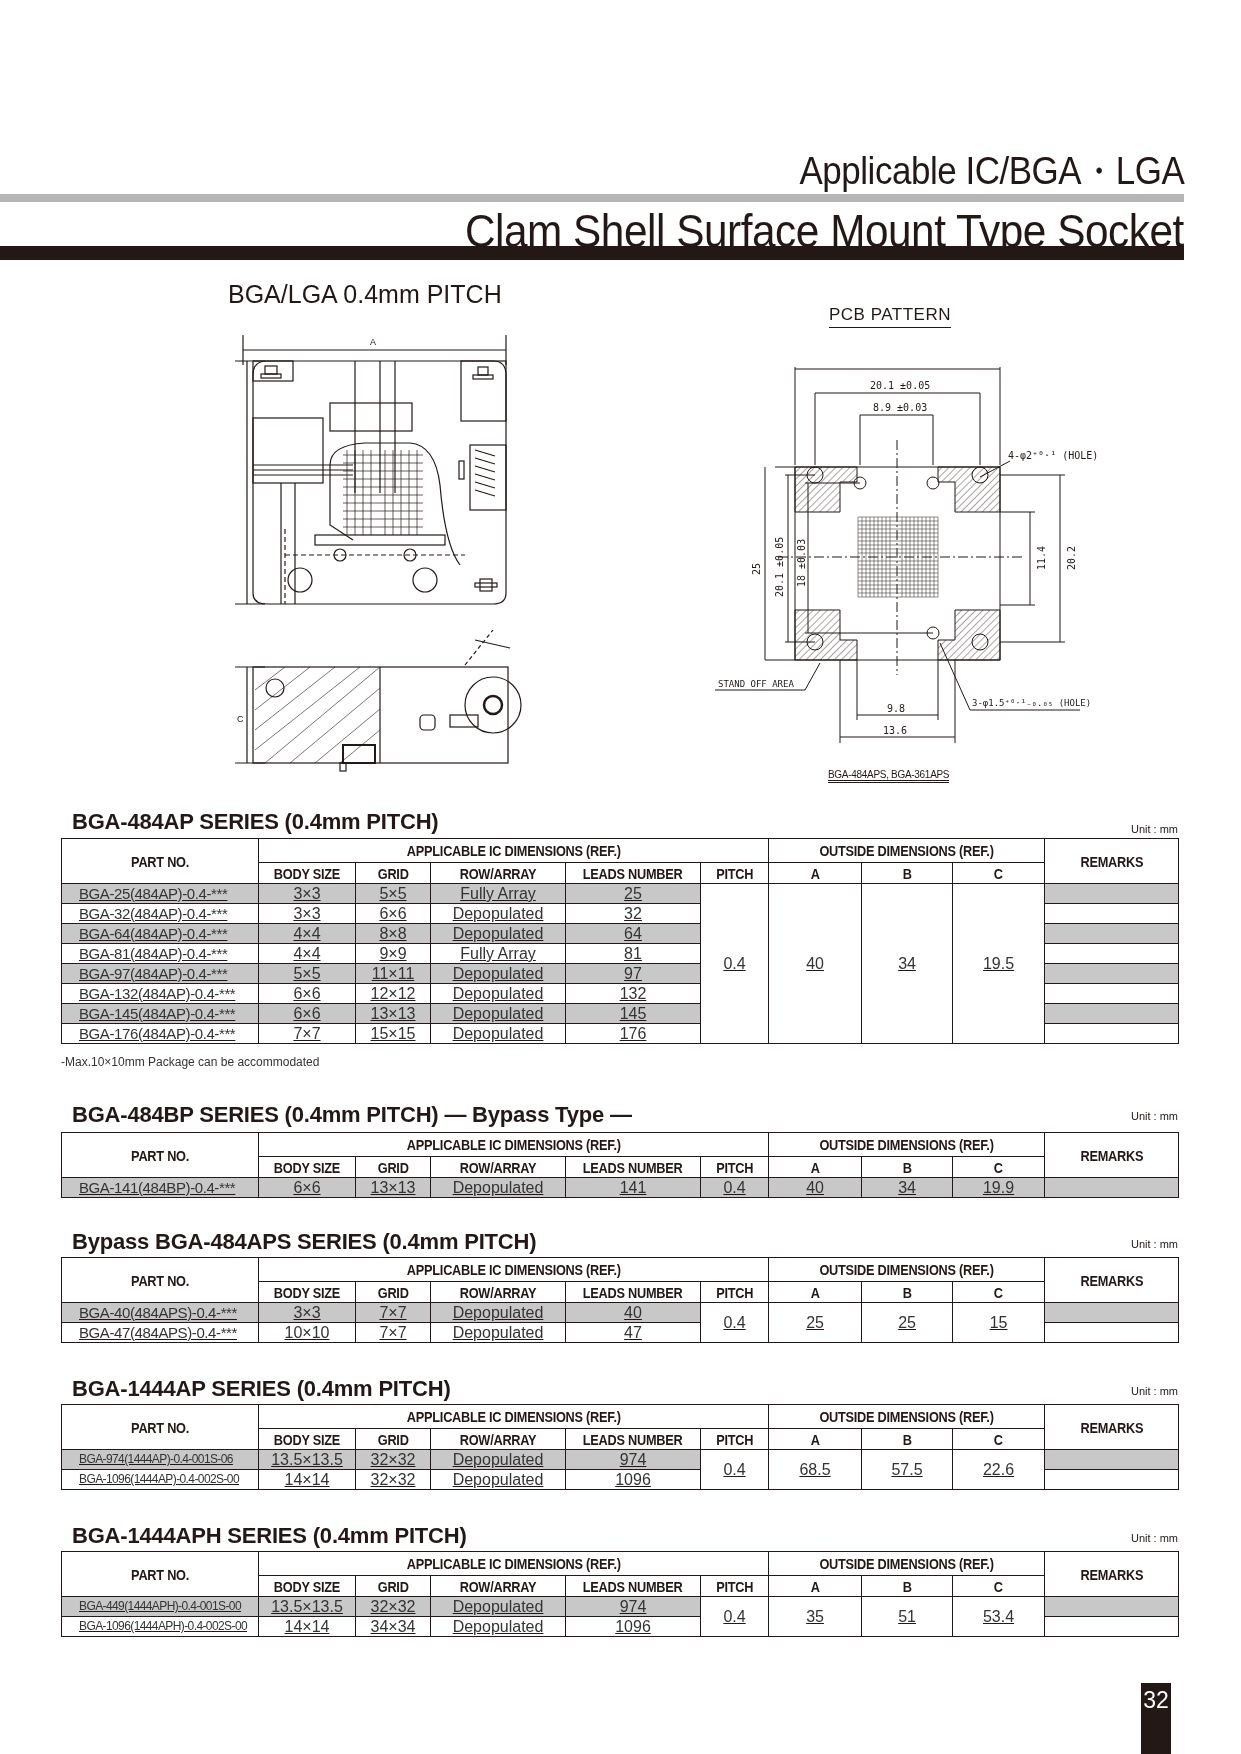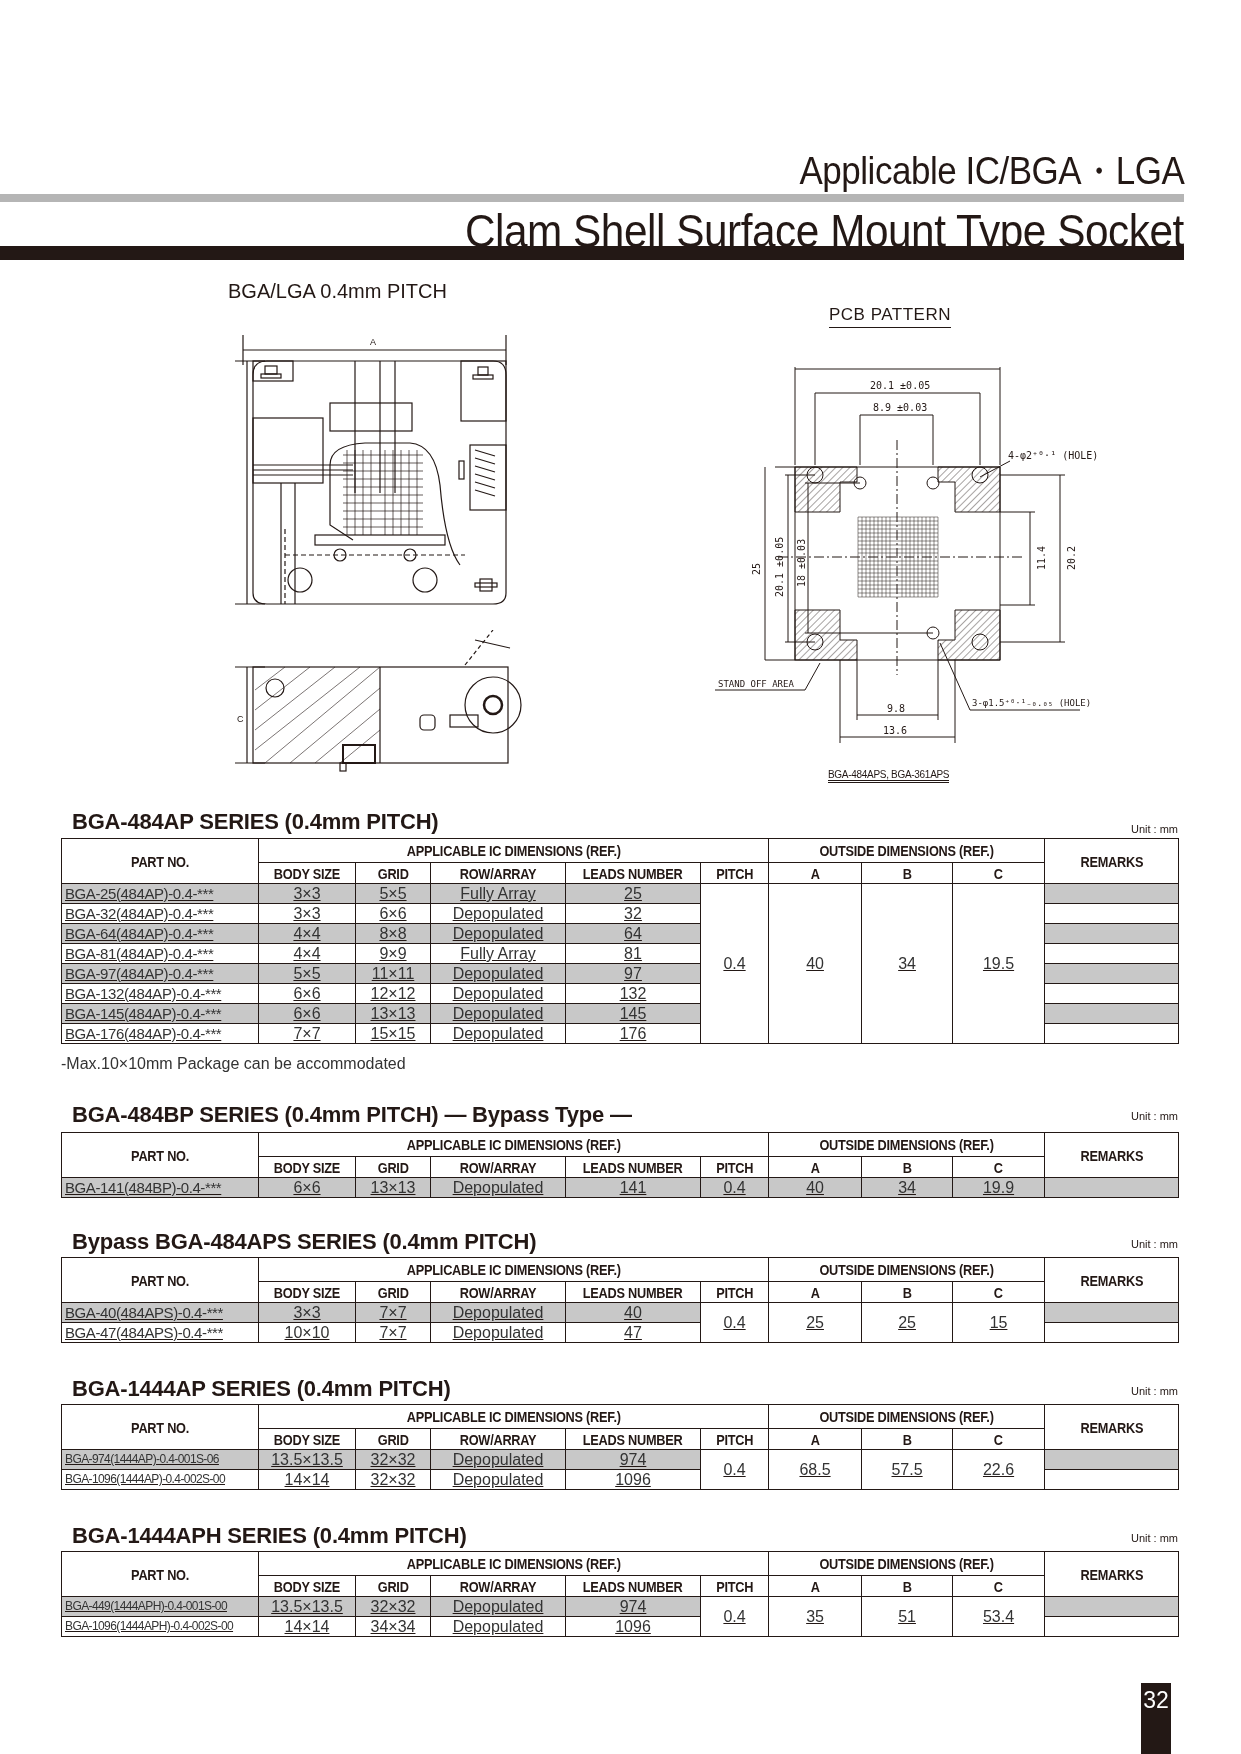--- a/index.html
+++ b/index.html
@@ -2,35 +2,35 @@
 <html><head>
 <meta charset="utf-8">
 <style>
   html,body{margin:0;padding:0;background:#fff;}
   body{width:1241px;height:1754px;position:relative;overflow:hidden;font-family:"Liberation Sans",sans-serif;color:#231815;}
   .abs{position:absolute;}
   .hdr-sub{right:57px;top:146px;font-size:38px;letter-spacing:-0.5px;transform:scaleX(0.92);transform-origin:right center;white-space:nowrap;}
   .hdr-gray{left:0;top:194px;width:1184px;height:8px;background:#b5b5b5;}
   .hdr-title{right:57px;top:203px;font-size:47px;letter-spacing:-0.5px;transform:scaleX(0.9);transform-origin:right center;white-space:nowrap;}
   .hdr-black{left:0;top:246px;width:1184px;height:14px;background:#231815;}
-  .drw-title{left:228px;top:280px;font-size:20px;}
+  .drw-title{left:228px;top:280px;font-size:25px;}
   .pcb-title{left:829px;top:305px;font-size:17px;border-bottom:1px solid #231815;padding-bottom:2px;letter-spacing:0.5px;}
   .pcb-caption{left:828px;top:769px;font-size:10px;border-bottom:3px double #231815;letter-spacing:-0.3px;}
   svg{position:absolute;}
   .sec-title{left:72px;font-size:22px;font-weight:bold;white-space:nowrap;letter-spacing:-0.2px;}
   .unit{right:63px;font-size:11px;}
   table.spec{position:absolute;left:61px;width:1117px;border-collapse:collapse;table-layout:fixed;font-size:16px;text-decoration:underline;}
   table.spec td,table.spec th{border:1px solid #231815;padding:0;text-align:center;white-space:nowrap;overflow:hidden;line-height:19px;}
   table.spec th{font-weight:bold;font-size:15px;transform-origin:center;letter-spacing:-0.3px;}
   table.spec th span{display:inline-block;transform:scaleX(0.85);}
-  table.spec td.part{text-align:left;padding-left:3px;font-size:15px;letter-spacing:-0.4px;}
+  table.spec td.part{text-align:left;padding-left:17px;font-size:15px;letter-spacing:-0.4px;}
   table.spec td.part.small{font-size:12px;letter-spacing:-0.6px;}
   table.spec td{color:#333;}
   tr.shade td.sh{background:#c8c8c8;}
-  .note{left:61px;top:1055px;font-size:16px;color:#333;}
+  .note{left:61px;top:1055px;font-size:12px;color:#333;}
   .page-num{left:1141px;top:1683px;width:30px;height:71px;background:#231815;color:#fff;font-size:23px;text-align:center;line-height:34px;}
 </style>
 </head>
 <body>
 
 <div class="abs hdr-sub">Applicable IC/BGA・LGA</div>
 <div class="abs hdr-gray"></div>
 <div class="abs hdr-title">Clam Shell Surface Mount Type Socket</div>
 <div class="abs hdr-black"></div>
 

